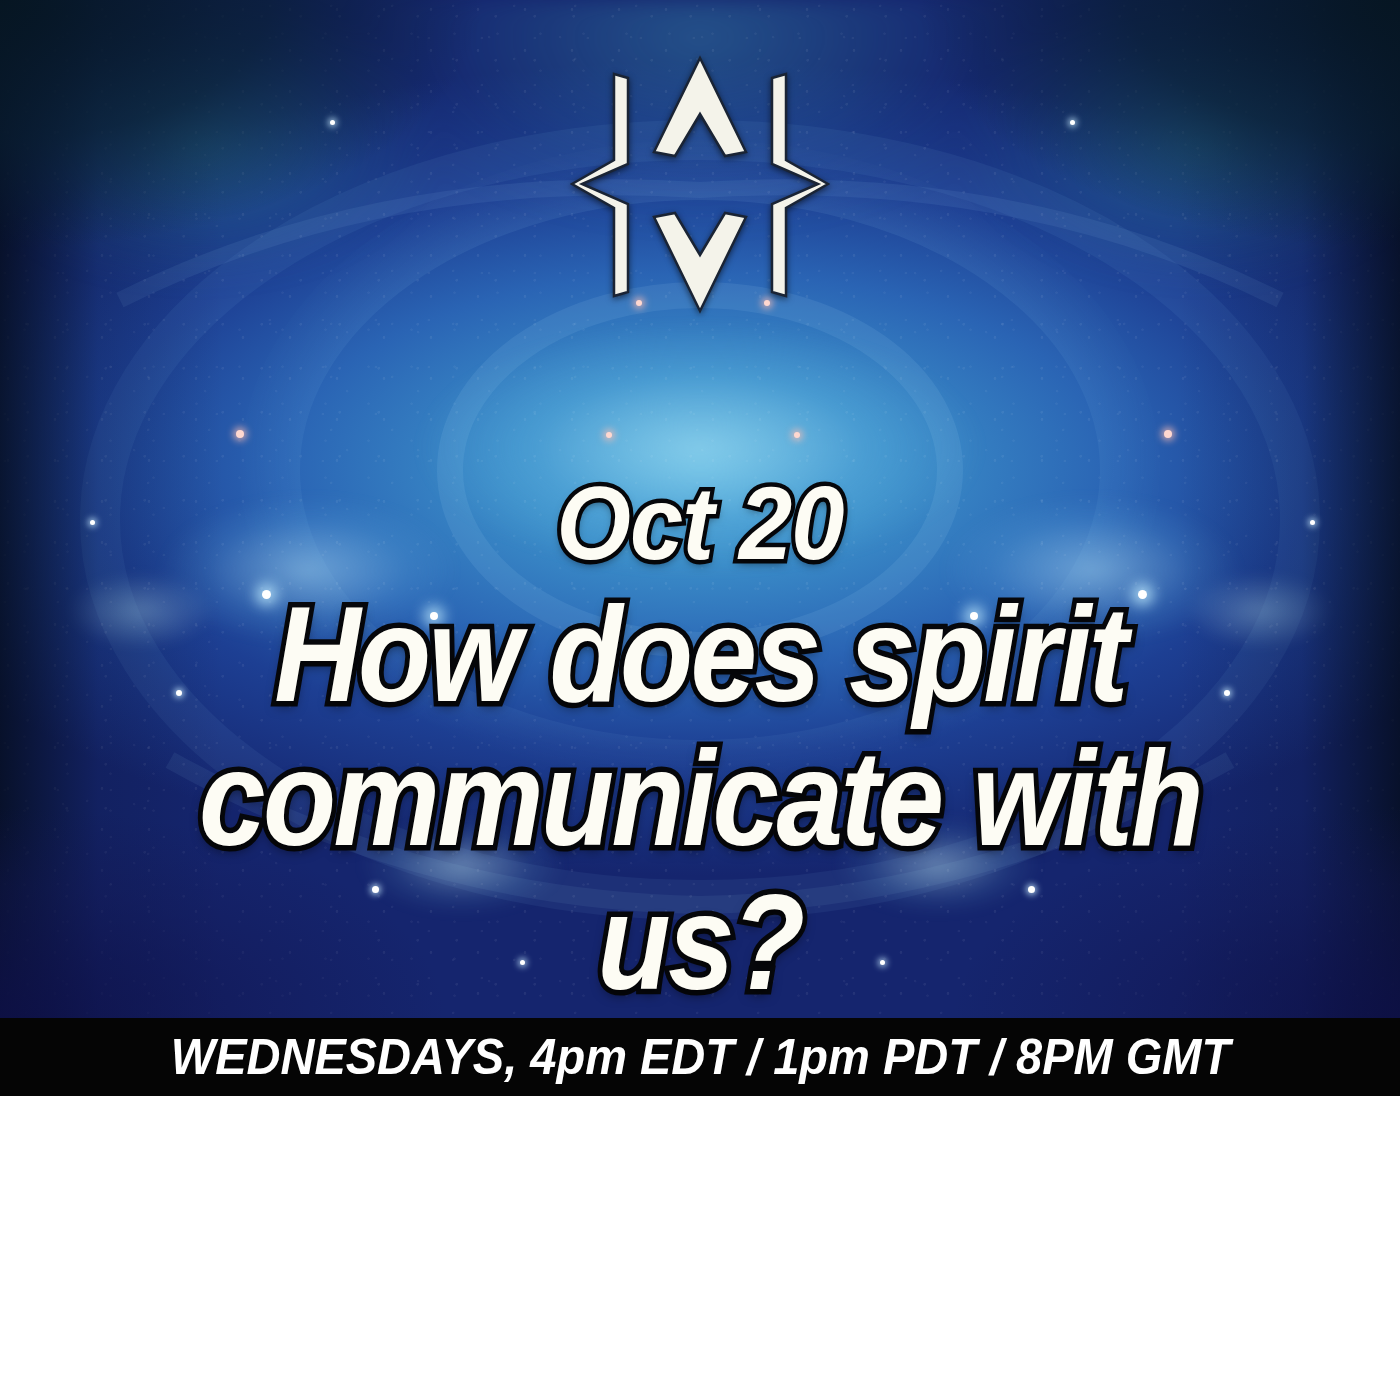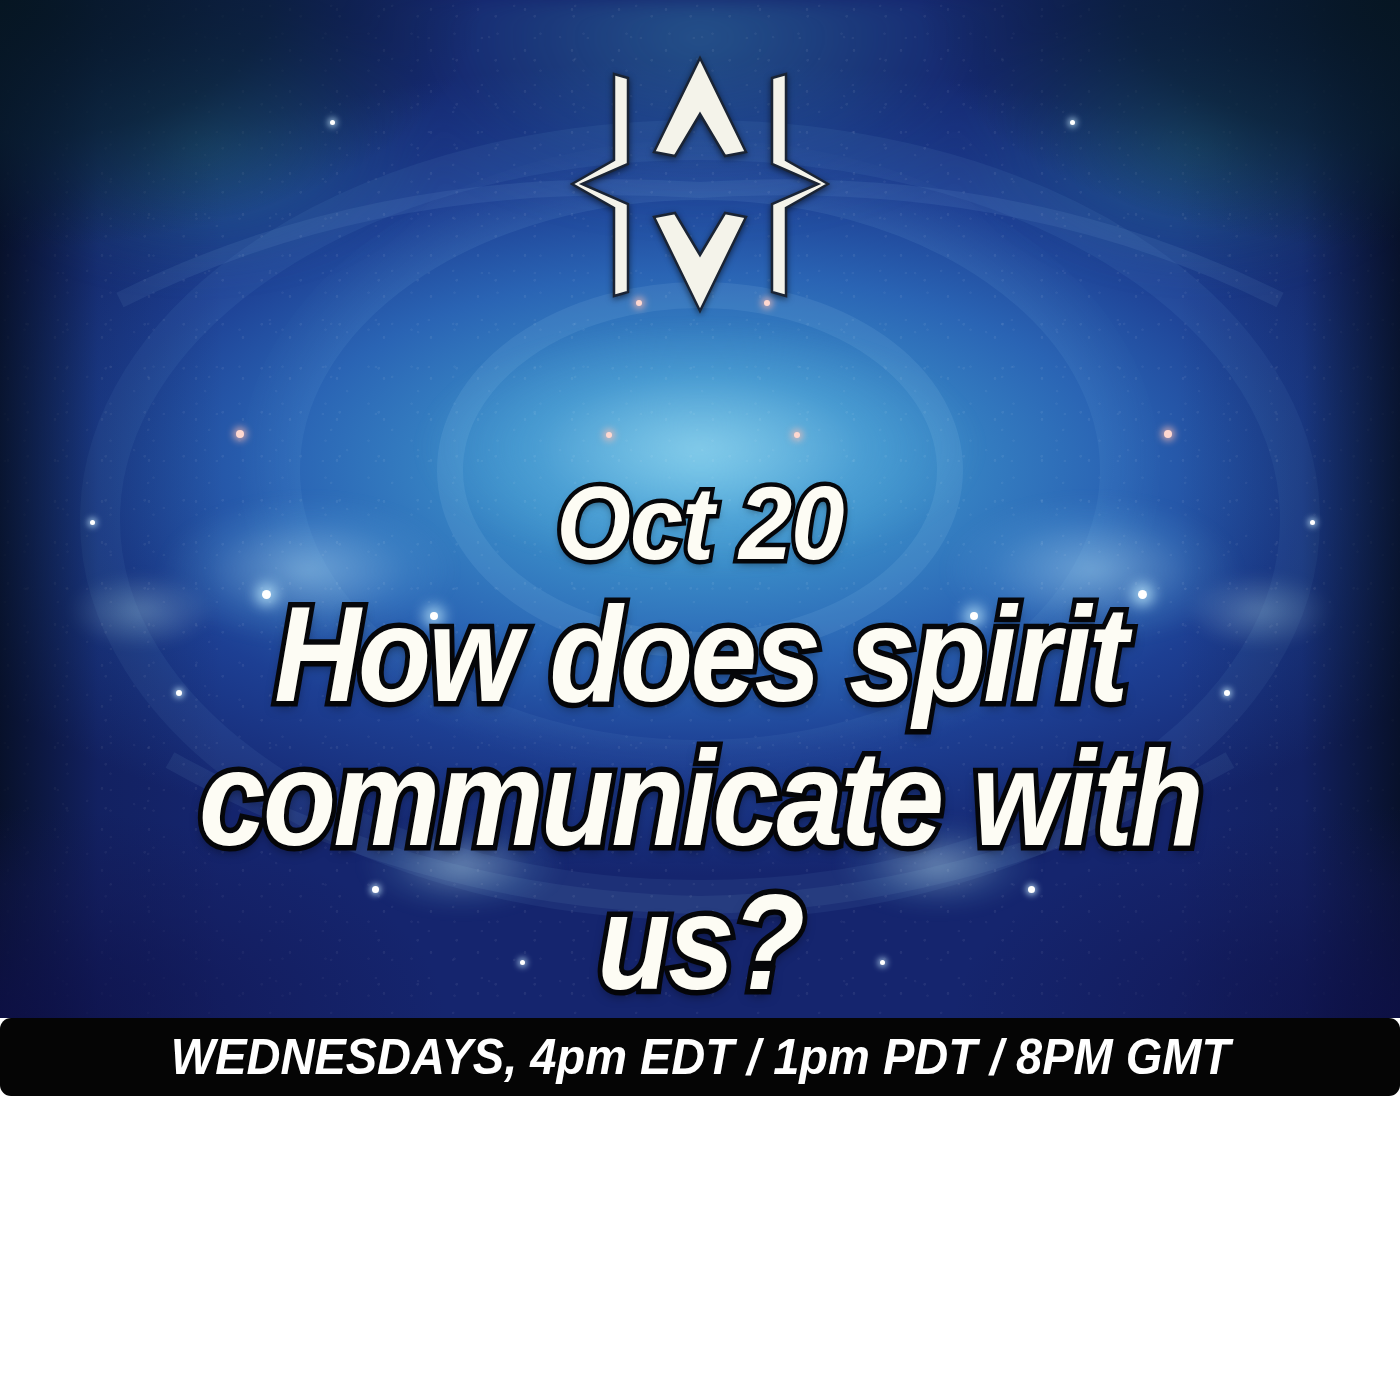--- a/index.html
+++ b/index.html
@@ -190,21 +190,20 @@
 
   
   .black-bar {
     width: 1400px;
     height: 78px;
     background: #050505;
     display: flex;
     align-items: center;
     justify-content: center;
     box-sizing: border-box;
-    border-radius: 11px;
   }
   .black-bar .bb-text {
     font-family: "Liberation Sans", sans-serif;
     font-weight: 700;
     font-size: 50px;
     color: #ffffff;
     letter-spacing: 0px;
     transform: scaleX(0.94);
     white-space: nowrap;
   }

